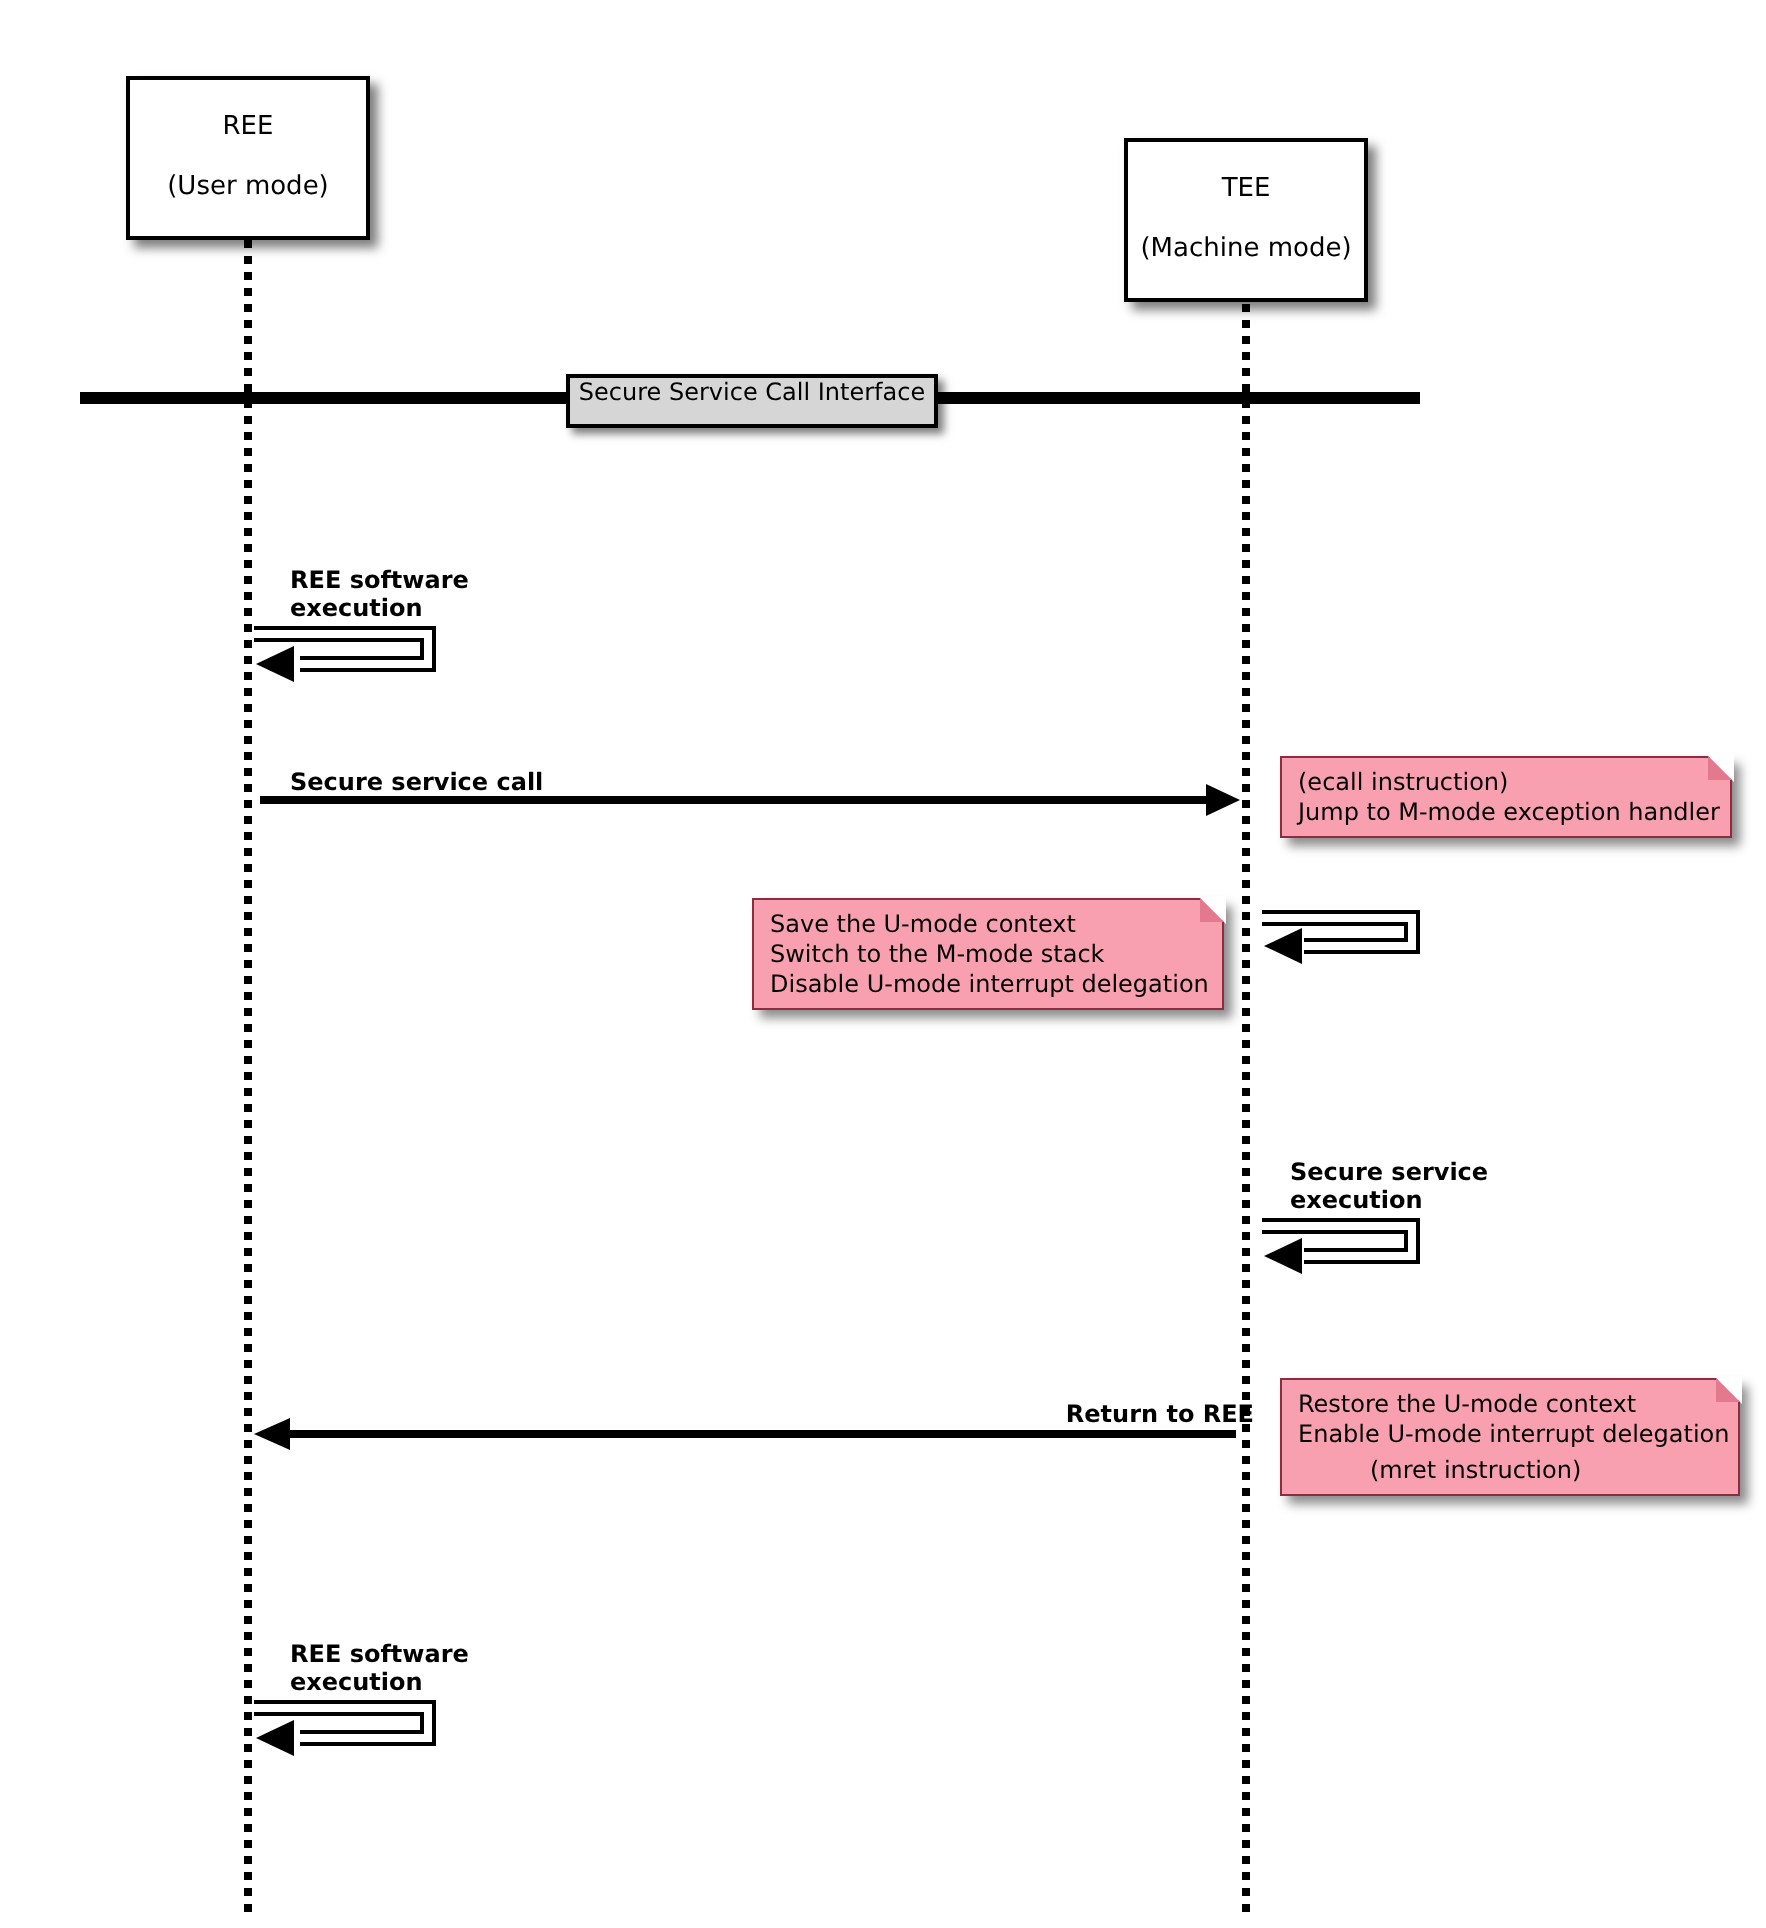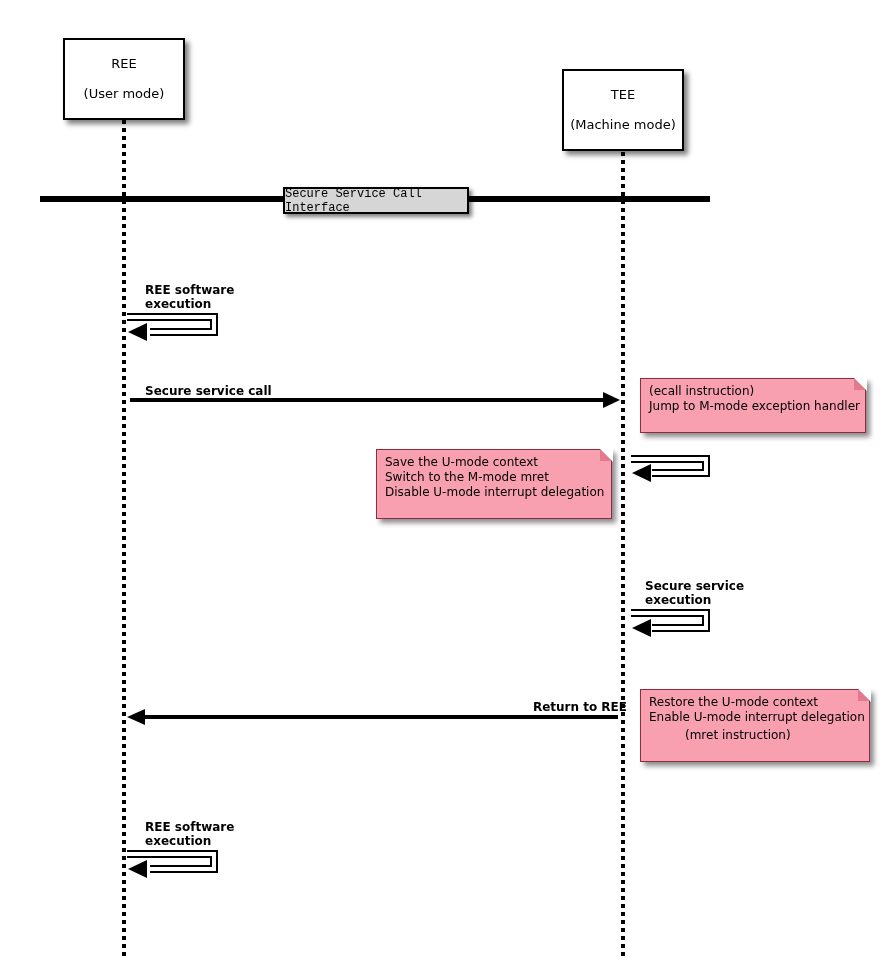--- a/index.html
+++ b/index.html
@@ -24,40 +24,40 @@
     border:2px solid #000;box-shadow:4px 4px 5px rgba(0,0,0,.5);
     display:flex;flex-direction:column;align-items:center;justify-content:center;
     font-size:13px;line-height:16px;text-align:center;gap:14px;z-index:5;}
   .actor.ree{left:63px;}
   .actor.tee{left:562px;margin-top:31px;}
 
   
   .divider-line{position:absolute;left:40px;top:196px;width:670px;height:6px;background:var(--line-color);z-index:2;}
   .divider-label{position:absolute;left:283px;top:187px;width:182px;height:23px;
     background:var(--divider-label-bg);border:2px solid #000;box-shadow:3px 3px 4px rgba(0,0,0,.5);
-    display:flex;align-items:center;justify-content:center;font-size:12px;z-index:3;font-family:Liberation Mono, monospace;}
+    display:flex;justify-content:center;font-size:12px;z-index:3;}
 
   
   .arrows{position:absolute;left:0;top:0;width:883px;height:964px;z-index:4;pointer-events:none;}
   .arrow-outer{stroke:var(--line-color);stroke-width:8;fill:none;}
   .arrow-inner{stroke:#fff;stroke-width:4;fill:none;}
   .arrow-line{stroke:var(--line-color);stroke-width:4;fill:none;}
   .arrow-head{fill:var(--line-color);stroke:none;}
 
   
   .msg-label{position:absolute;font-size:12px;font-weight:bold;line-height:14px;z-index:6;white-space:nowrap;margin-left:12px;}
   .lbl-ree-exec-1{left:133px;top:283px;}
   .lbl-secure-call{left:133px;top:384px;}
   .lbl-secure-exec{left:633px;top:579px;}
   .lbl-return{left:462px;top:700px;width:153px;text-align:right;}
   .lbl-ree-exec-2{left:133px;top:820px;}
 
   
   .note{position:absolute;background:var(--note-bg);border:1.5px solid var(--note-border);
-    box-shadow:4px 4px 5px rgba(0,0,0,.45);padding:5px 8px 18px;font-size:12px;line-height:15px;z-index:7;}
+    box-shadow:4px 4px 5px rgba(0,0,0,.45);padding:5px 8px 4px;font-size:12px;line-height:15px;z-index:7;}
   .note::before{content:"";position:absolute;top:-2px;right:-2px;width:0;height:0;
     border-top:14px solid #fff;border-left:14px solid transparent;}
   .note::after{content:"";position:absolute;top:-1px;right:-1px;width:0;height:0;
     border-bottom:12px solid var(--note-fold);border-right:12px solid transparent;}
   .note-ecall{left:640px;top:378px;width:208px;}
   .note-save{left:376px;top:449px;width:218px;}
   .note-restore{left:640px;top:689px;width:212px;}
   .note-line{white-space:nowrap;}
   .note-line.gap{margin-top:3px;margin-left:36px;}
 </style>
@@ -134,21 +134,21 @@
     <div>REE software</div>
     <div>execution</div>
   </div>
 
   <div class="note note-ecall">
     <div class="note-line">(ecall instruction)</div>
     <div class="note-line">Jump to M-mode exception handler</div>
   </div>
   <div class="note note-save">
     <div class="note-line">Save the U-mode context</div>
-    <div class="note-line">Switch to the M-mode mret</div>
+    <div class="note-line">Switch to the M-mode stack</div>
     <div class="note-line">Disable U-mode interrupt delegation</div>
   </div>
   <div class="note note-restore">
     <div class="note-line">Restore the U-mode context</div>
     <div class="note-line">Enable U-mode interrupt delegation</div>
     <div class="note-line gap">(mret instruction)</div>
   </div>
 
 </div>
 

